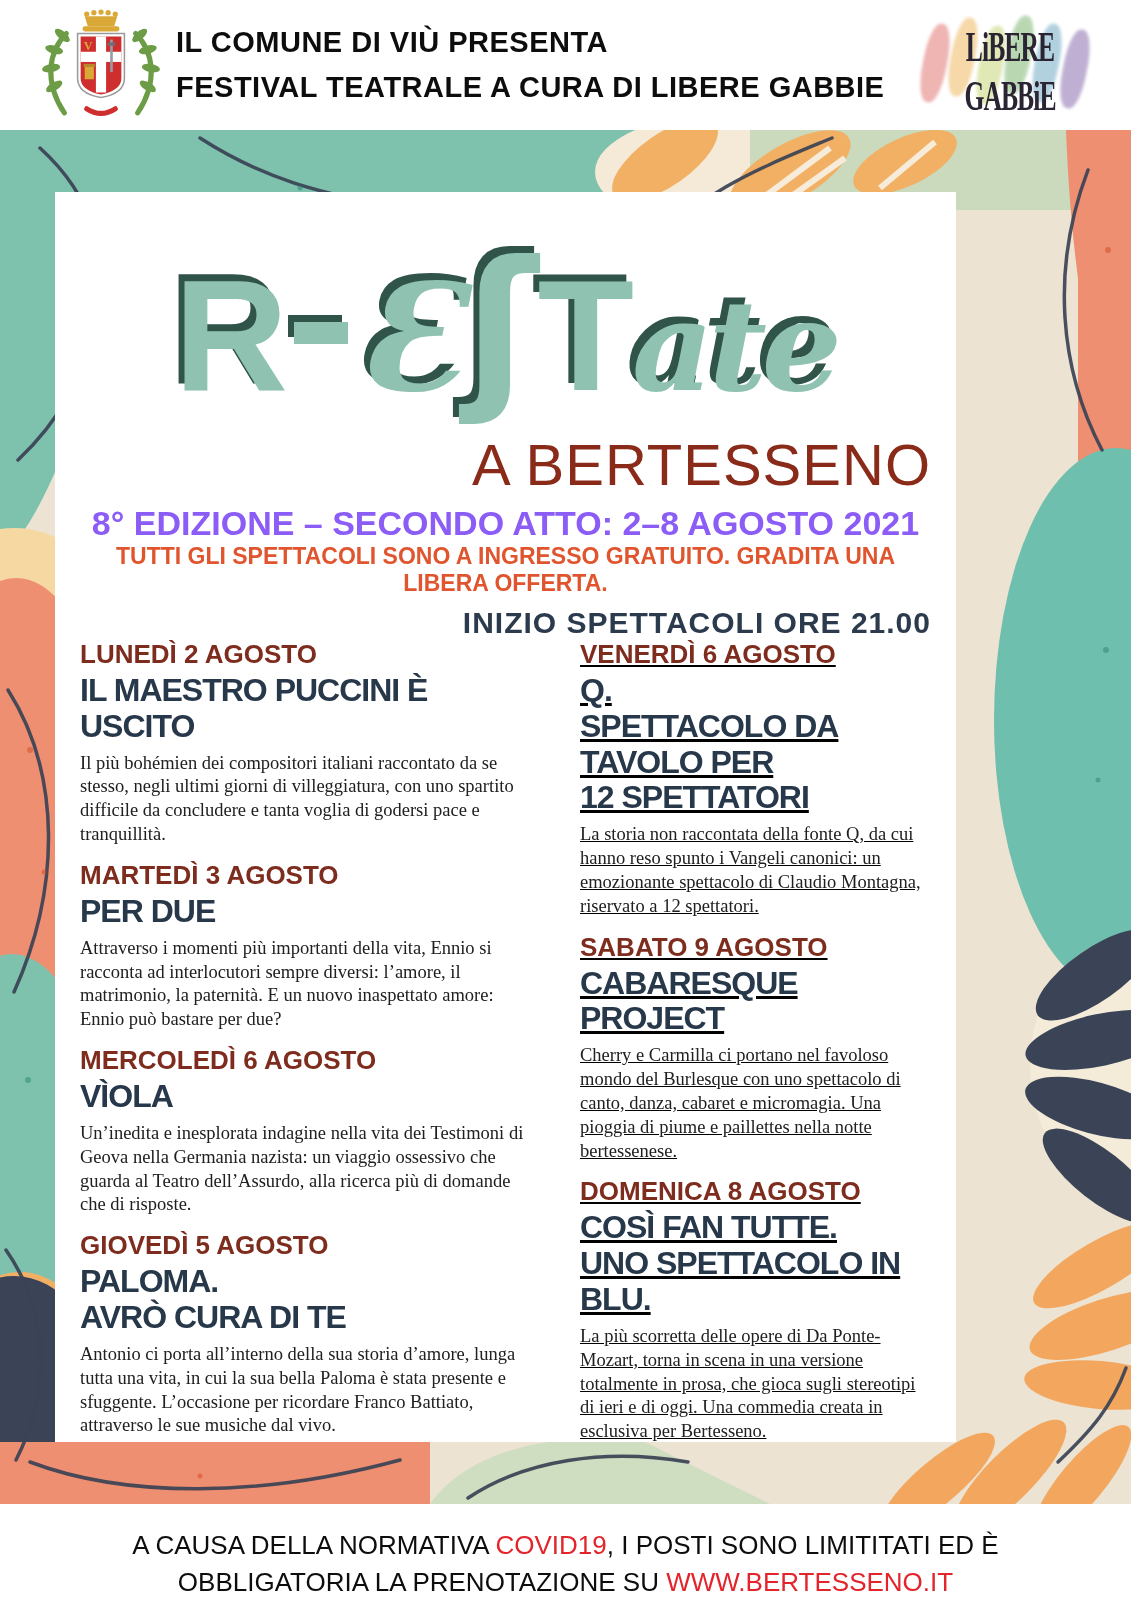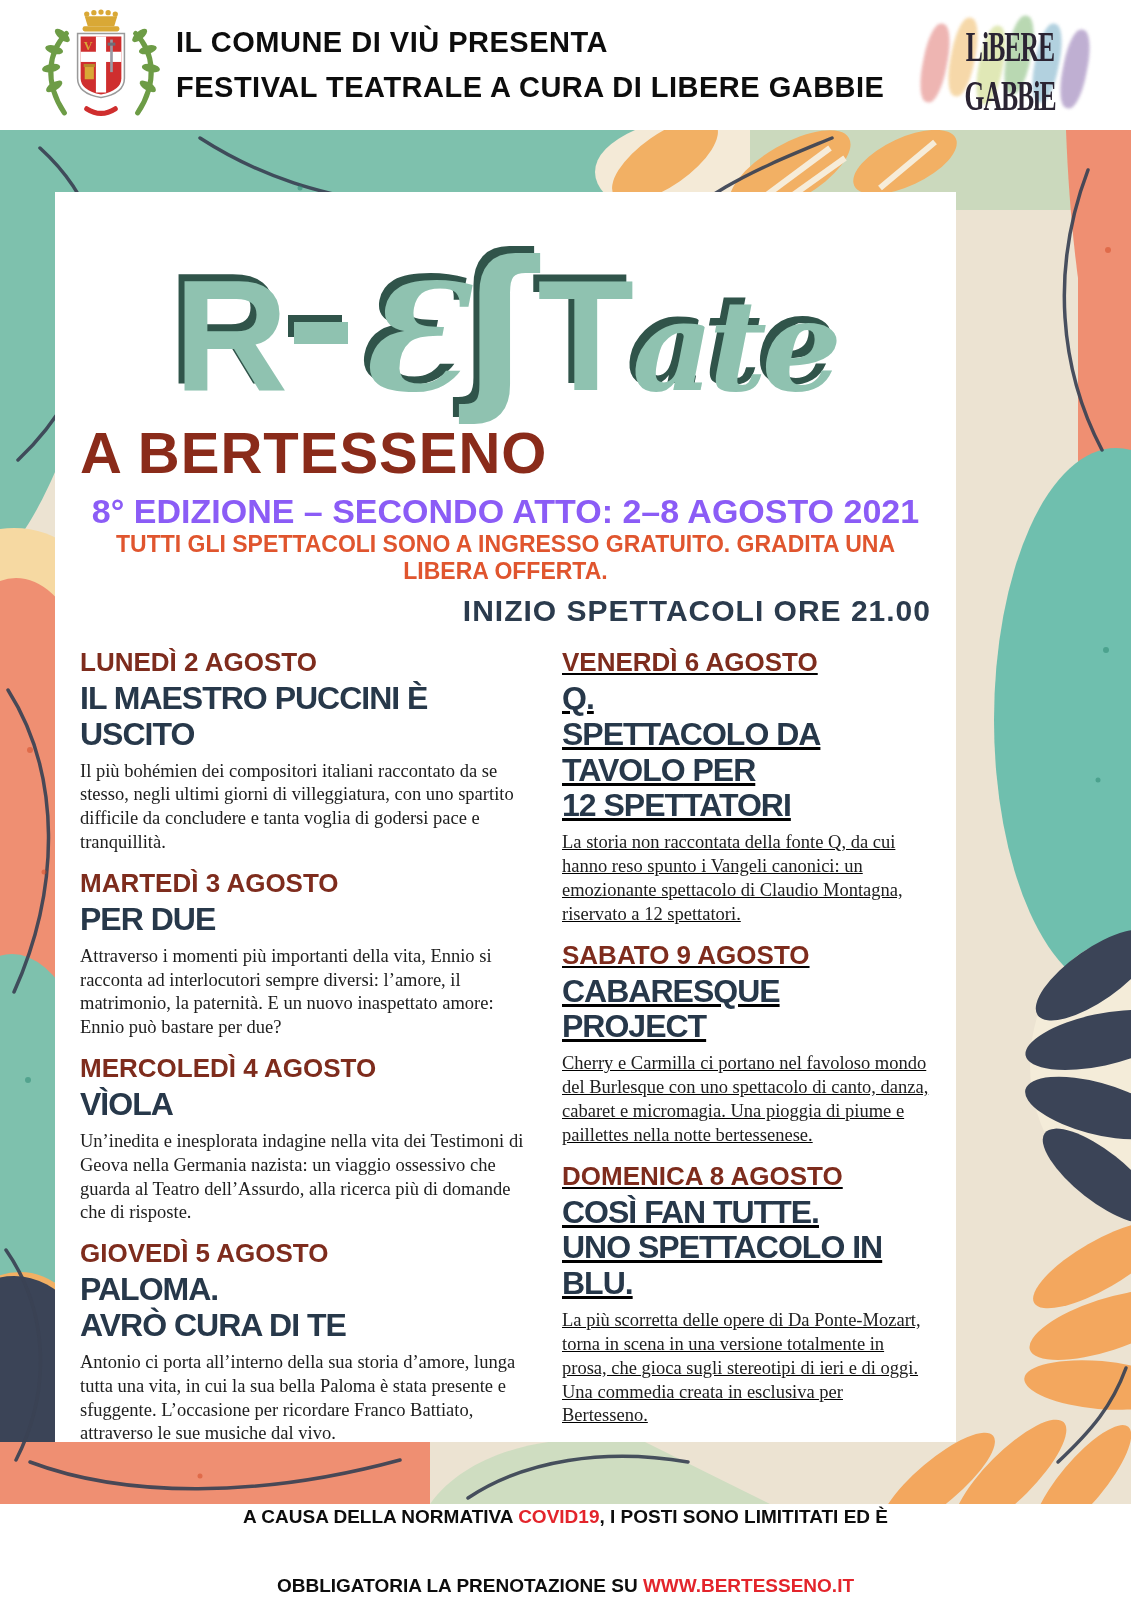--- a/index.html
+++ b/index.html
@@ -35,38 +35,38 @@
   .festival-logo{text-align:center;height:196px;padding-top:12px;white-space:nowrap;}
   .seg{color:#8fc2b0;text-shadow:-6px -7px 0 #30544a;}
   .seg-r{font-family:"Liberation Sans",sans-serif;font-weight:bold;font-size:158px;letter-spacing:-4px;}
   .logo-dash{display:inline-block;width:54px;height:22px;background:#8fc2b0;
              box-shadow:-6px -7px 0 #30544a;vertical-align:46px;margin:0 10px;}
   .seg-e{font-family:"DejaVu Serif",serif;font-style:italic;font-weight:bold;font-size:148px;}
   .seg-s{font-family:"DejaVu Sans",sans-serif;font-weight:bold;font-size:175px;position:relative;top:-4px;}
   .seg-t{font-family:"Liberation Sans",sans-serif;font-weight:bold;font-size:158px;letter-spacing:-2px;}
   .seg-ate{font-family:"DejaVu Serif",serif;font-style:italic;font-weight:bold;font-size:126px;letter-spacing:-5px;}
 
-  .subtitle{text-align:left;color:#8a2b1a;font-size:58px;font-weight:bold;letter-spacing:1px;
-            line-height:1.0;margin-top:0;}
+  .subtitle{text-align:right;color:#8a2b1a;font-size:58px;font-weight:normal;letter-spacing:1px;
+            line-height:1.0;margin-top:12px;}
   .edition{text-align:center;color:#8b5cf6;font-size:34px;font-weight:bold;margin-top:10px;}
   .admission{text-align:center;color:#e0552e;font-size:23px;font-weight:bold;}
   .timeline{text-align:right;color:#2b3b4d;font-size:30px;font-weight:bold;letter-spacing:1px;margin-top:9px;}
 
-  .columns{display:flex;gap:30px;margin-top:20px;}
+  .columns{display:flex;gap:48px;}
   .col-left{width:452px;flex:none;}
   .col-right{flex:1;min-width:0;text-decoration:underline;}
   .event{margin-bottom:14px;}
   .event-date{color:#7e2c1d;font-size:26px;font-weight:bold;line-height:1.15;}
   .event-title{color:#27384a;font-size:32px;font-weight:bold;line-height:1.12;
                letter-spacing:-1px;white-space:pre-line;margin:3px 0 7px;}
   .event-desc{color:#202020;font-family:"Liberation Serif",serif;font-size:18.5px;line-height:1.29;}
 
   
-  .bottom-band{height:96px;background:#fff;display:flex;flex-direction:column;justify-content:space-between;
-               align-items:center;font-weight:bold;font-size:19px;color:#0d0d0d;line-height:1.4;}
+  .bottom-band{height:96px;background:#fff;display:flex;flex-direction:column;justify-content:flex-end;
+               align-items:center;font-weight:normal;font-size:26px;color:#0d0d0d;line-height:1.4;}
   .red{color:#e3242b;}
 </style>
 </head>
 <body>
 
 <div class="poster">
 
   <header class="top-band">
     <div class="emblem-wrap">
       <svg width="128" height="112" viewBox="0 0 120 110">
@@ -227,21 +227,21 @@
             <div class="event-date">LUNEDÌ 2 AGOSTO</div>
             <div class="event-title">IL MAESTRO PUCCINI È USCITO</div>
             <div class="event-desc">Il più bohémien dei compositori italiani raccontato da se stesso, negli ultimi giorni di villeggiatura, con uno spartito difficile da concludere e tanta voglia di godersi pace e tranquillità.</div>
           </article>
           <article class="event">
             <div class="event-date">MARTEDÌ 3 AGOSTO</div>
             <div class="event-title">PER DUE</div>
             <div class="event-desc">Attraverso i momenti più importanti della vita, Ennio si racconta ad interlocutori sempre diversi: l’amore, il matrimonio, la paternità. E un nuovo inaspettato amore: Ennio può bastare per due?</div>
           </article>
           <article class="event">
-            <div class="event-date">MERCOLEDÌ 4 AGOSTO</div>
+            <div class="event-date">MERCOLEDÌ 6 AGOSTO</div>
             <div class="event-title">VÌOLA</div>
             <div class="event-desc">Un’inedita e inesplorata indagine nella vita dei Testimoni di Geova nella Germania nazista: un viaggio ossessivo che guarda al Teatro dell’Assurdo, alla ricerca più di domande che di risposte.</div>
           </article>
           <article class="event">
             <div class="event-date">GIOVEDÌ 5 AGOSTO</div>
             <div class="event-title">PALOMA.
 AVRÒ CURA DI TE</div>
             <div class="event-desc">Antonio ci porta all’interno della sua storia d’amore, lunga tutta una vita, in cui la sua bella Paloma è stata presente e sfuggente. L’occasione per ricordare Franco Battiato, attraverso le sue musiche dal vivo.</div>
           </article>
         </section>

